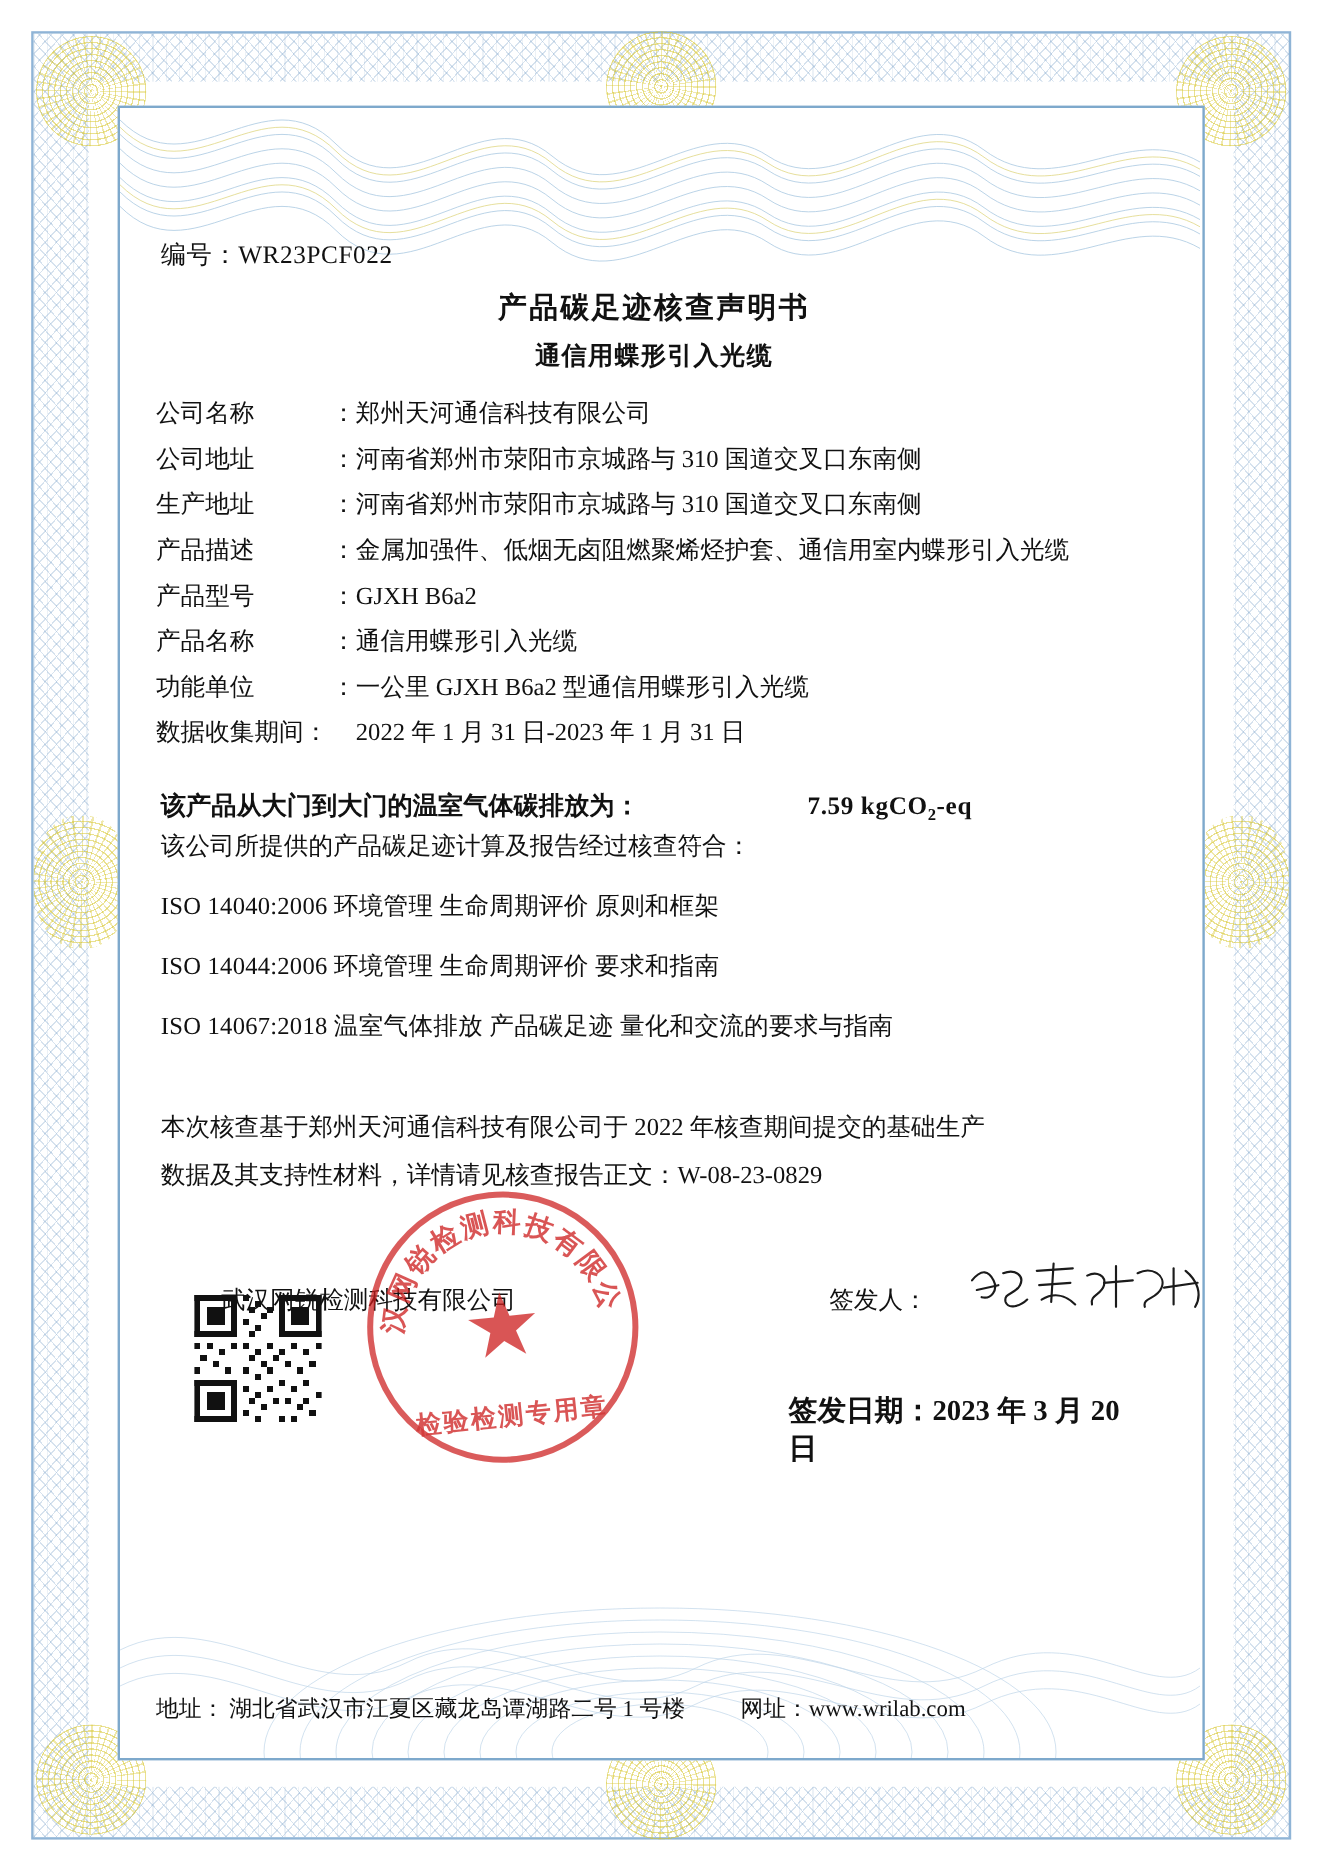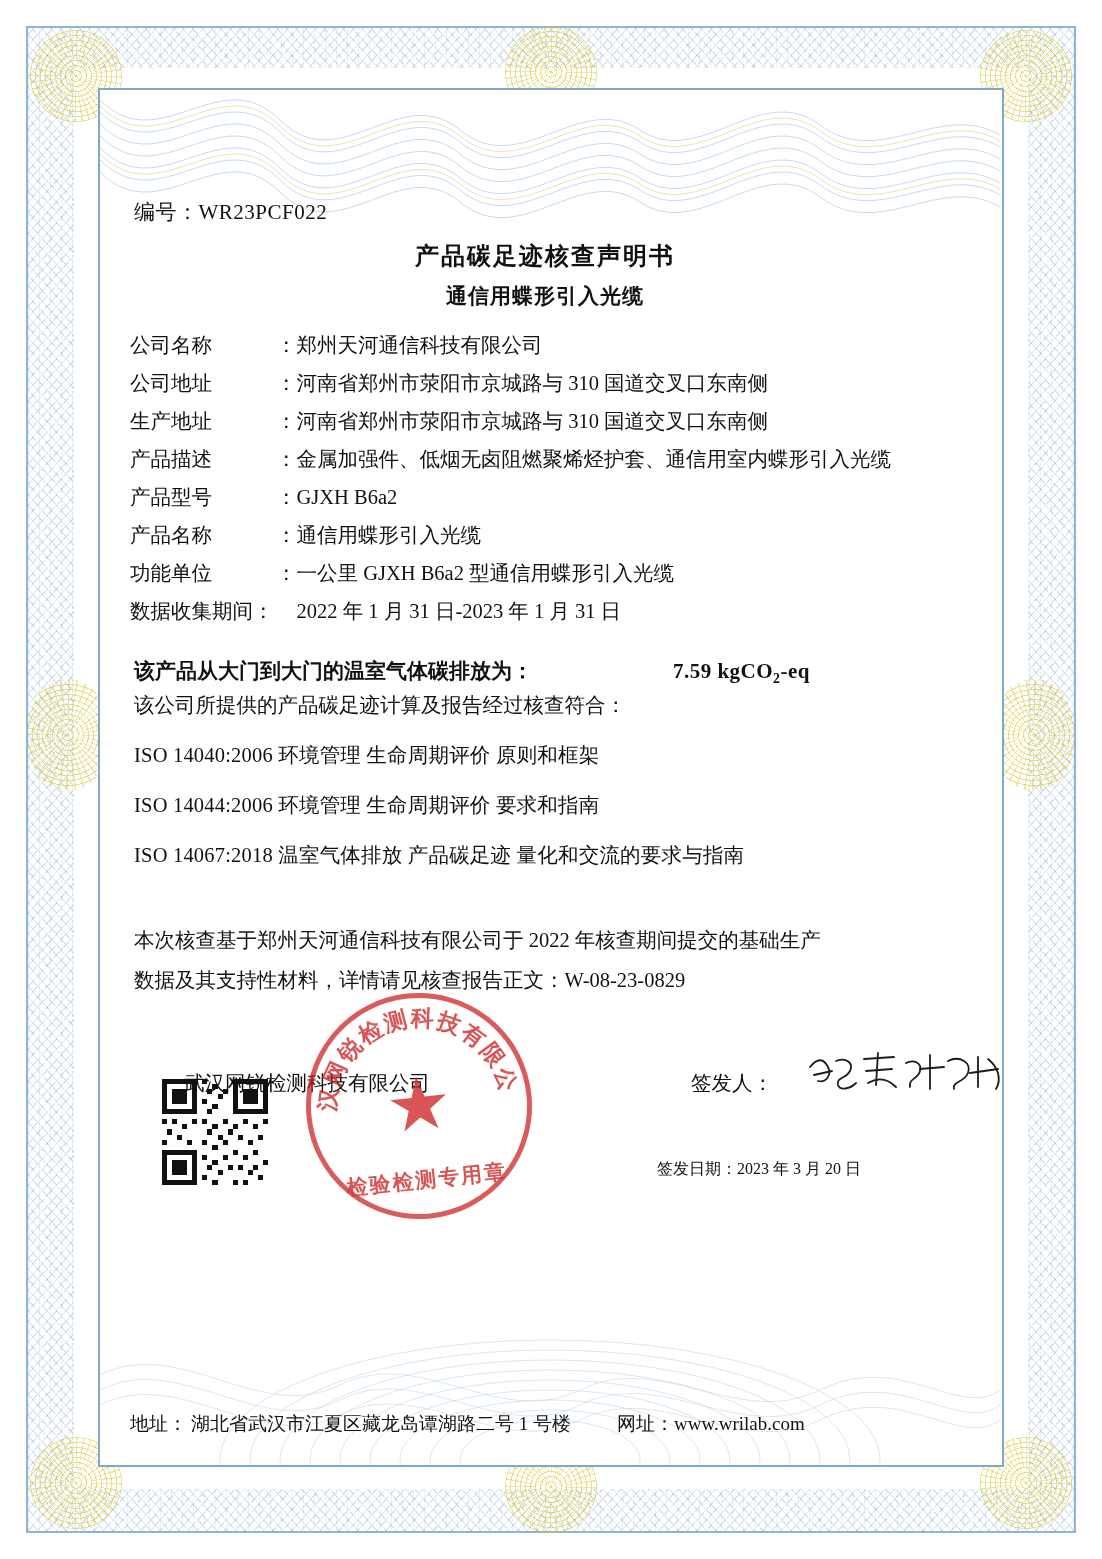--- a/index.html
+++ b/index.html
@@ -196,21 +196,22 @@
     position: absolute;
     left: 545px;
     top: 52px;
     font-size: 20.5px;
     margin-left: 16px;
   }
   .issue-date {
     position: absolute;
     left: 527px;
     top: 142px;
-    font-size: 16px;
+    font-size: 24px;
+    font-weight: bold;
   }
   .signature {
     position: absolute;
     left: 672px;
     top: 28px;
     width: 220px;
     height: 60px;
   }
 
   

